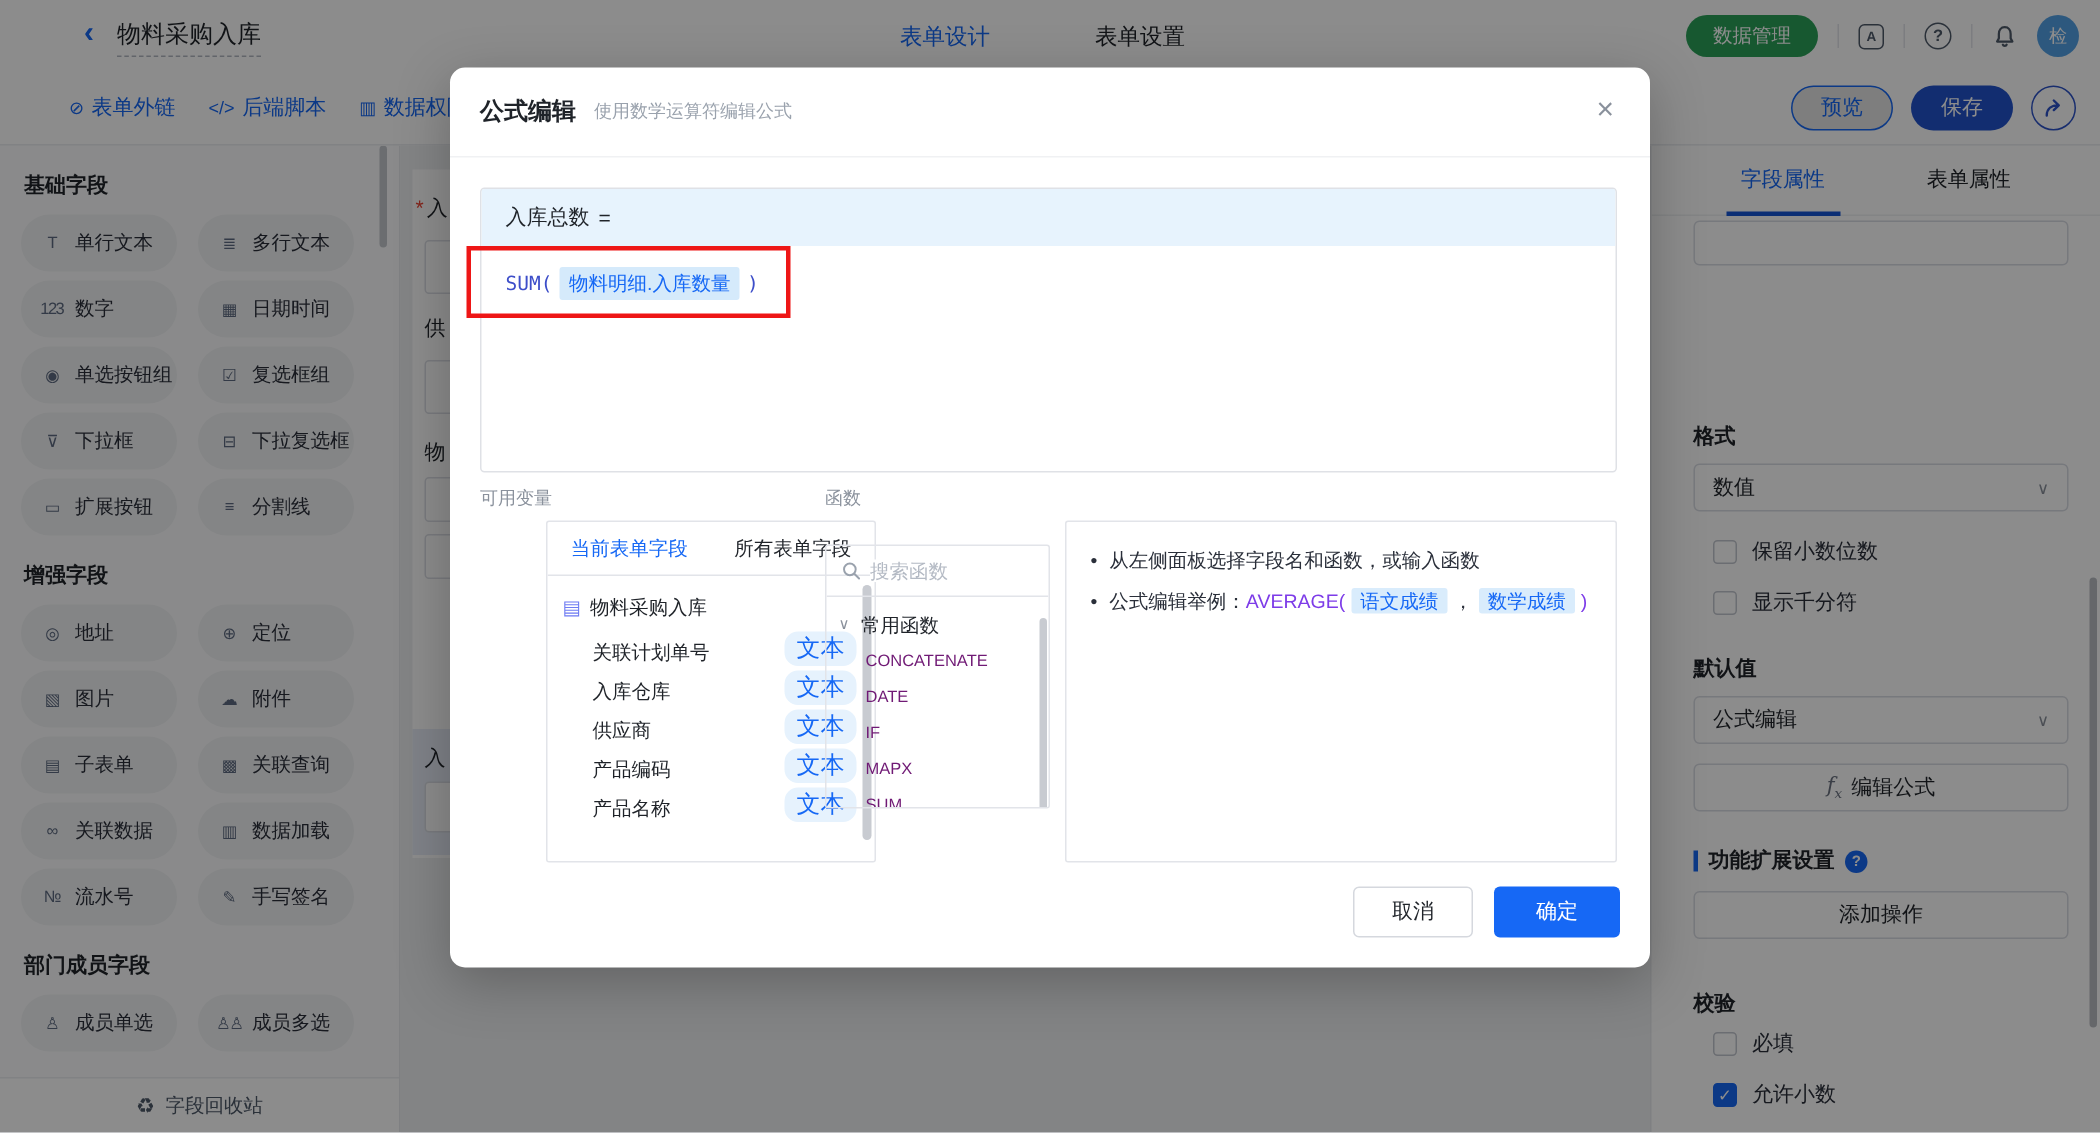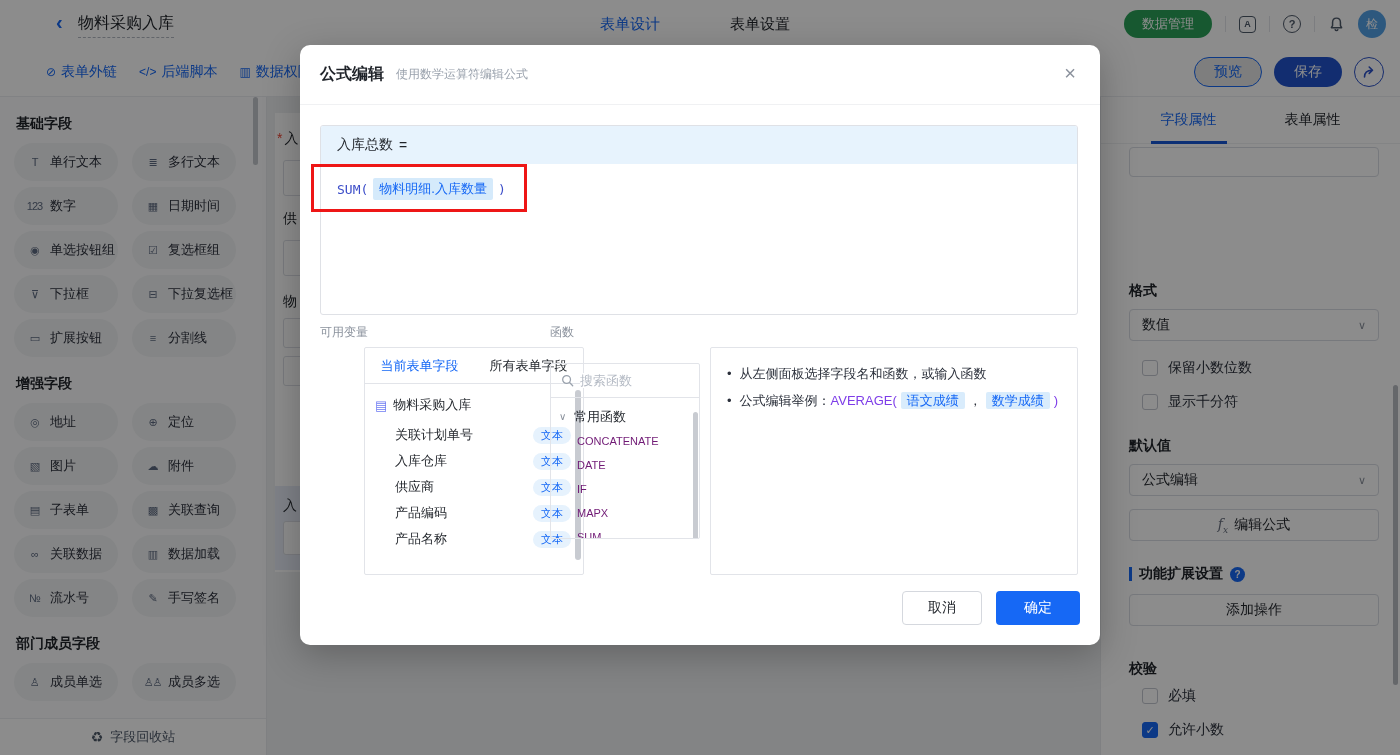--- a/index.html
+++ b/index.html
@@ -91,21 +91,21 @@
   .m-seclabel { position:absolute; font-size:12px; color:#8a919c; }
   .vars-panel { position:absolute; left:20px; top:302px; width:220px; height:228px; border:1px solid #e2e4e9; border-radius:2px; overflow:hidden;margin-left:44px; }
   .vars-tabs { height:36px; display:flex; border-bottom:1px solid #e2e4e9; }
   .vars-tab { flex:1; display:flex; align-items:center; justify-content:center; font-size:13px; color:#1f2329; cursor:pointer; }
   .vars-tab.active { color:#1668f5; }
   .vars-list { padding:8px 0 0 0; position:relative; }
   .form-row { display:flex; align-items:center; gap:6px; height:26px; padding-left:10px; font-size:13px; color:#1f2329; }
   .doc-icon { color:#6f7cf3; font-size:13px; }
   .var-row { height:26px; display:flex; align-items:flex-end; justify-content:space-between; padding:0 12px 0 30px; cursor:pointer; }
   .var-name { font-size:13px; color:#1f2329; }
-  .var-badge { font-size:11px; background:#e6f2fd; color:#1668f5; border-radius:9px; padding:1px 8px; }
+  .var-badge { font-size:16px; background:#e6f2fd; color:#1668f5; border-radius:9px; padding:1px 8px; }
   .vars-scroll { position:absolute; right:2px; top:42px; width:6px; height:170px; border-radius:3px; background:#c8cbd1; }
   .fns-panel { position:absolute; left:250px; top:302px; width:150px; height:176px; border:1px solid #e2e4e9; border-radius:2px; overflow:hidden;margin-top:16px; }
   .fn-search { height:34px; border-bottom:1px solid #e2e4e9; display:flex; align-items:center; gap:6px; padding:0 10px; }
   .fn-search input { border:none; outline:none; width:100px; font-size:13px; color:#1f2329; font-family:inherit; }
   .fn-search input::placeholder { color:#b4bac4; }
   .fn-tree { padding:6px 0; }
   .fn-group { height:25px; display:flex; align-items:center; gap:5px; padding-left:8px; font-size:13px; color:#1f2329; cursor:pointer; }
   .fn-chev { font-size:10px; color:#8a919c; width:10px; }
   .fn-item { height:24px; display:flex; align-items:center; padding-left:26px; font-size:11px; color:#701a75; cursor:pointer; }
   .fns-scroll { position:absolute; right:1px; top:48px; width:5px; height:130px; border-radius:3px; background:#c8cbd1; }

